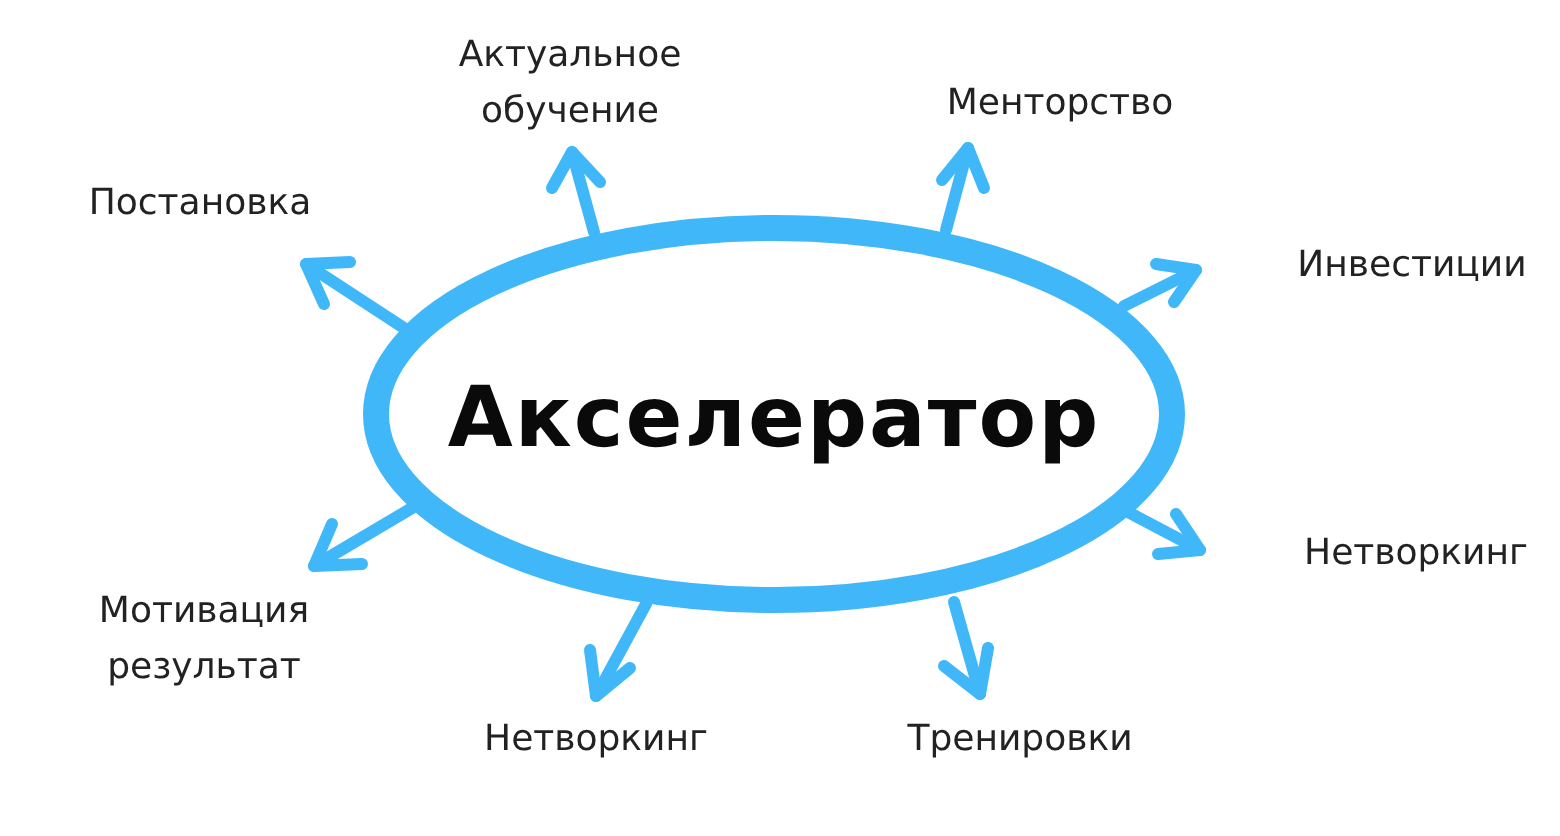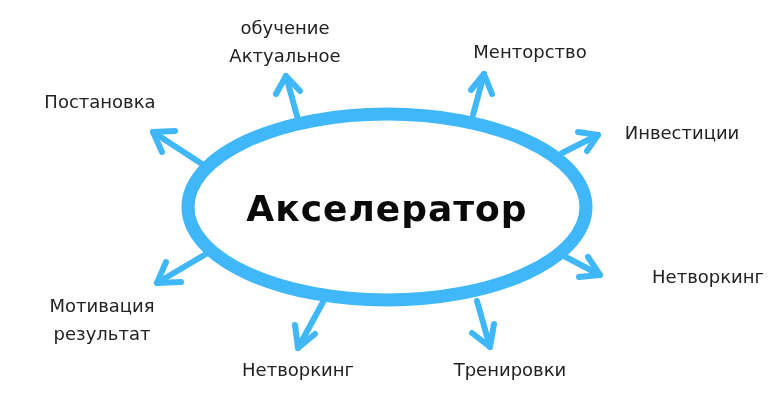--- a/index.html
+++ b/index.html
@@ -13,21 +13,21 @@
     color: #222222;
     text-align: center;
     white-space: nowrap;
   }
   .center-title {
     position: absolute;
     left: 187px; top: 170px; width: 400px; height: 76px;
     display: flex; align-items: center; justify-content: center;
     font-family: "DejaVu Sans", sans-serif;
     font-weight: bold;
-    font-size: 36px;
+    font-size: 42px;
     letter-spacing: 1px;
     color: #0a0a0a;
     text-align: center;
   }
 </style>
 </head>
 <body>
 
 <div id="diagram">
   <svg width="780" height="418" viewBox="0 0 780 418">
@@ -78,29 +78,29 @@
     </g>
   </svg>
 
   <div class="center-title">Акселератор</div>
 
   <div class="label" style="left:30px; top:88px; width:140px;">
     <div>Постановка</div>
   </div>
 
   <div class="label" style="left:215px; top:14px; width:140px;">
+    <div>Актуальное</div>
     <div>обучение</div>
-    <div>Актуальное</div>
   </div>
 
   <div class="label" style="left:455px; top:38px; width:150px;">
     <div>Менторство</div>
   </div>
 
-  <div class="label" style="left:612px; top:119px; width:140px;">
+  <div class="label" style="left:636px; top:119px; width:140px;">
     <div>Инвестиции</div>
   </div>
 
   <div class="label" style="left:638px; top:263px; width:140px;">
     <div>Нетворкинг</div>
   </div>
 
   <div class="label" style="left:440px; top:356px; width:140px;">
     <div>Тренировки</div>
   </div>

